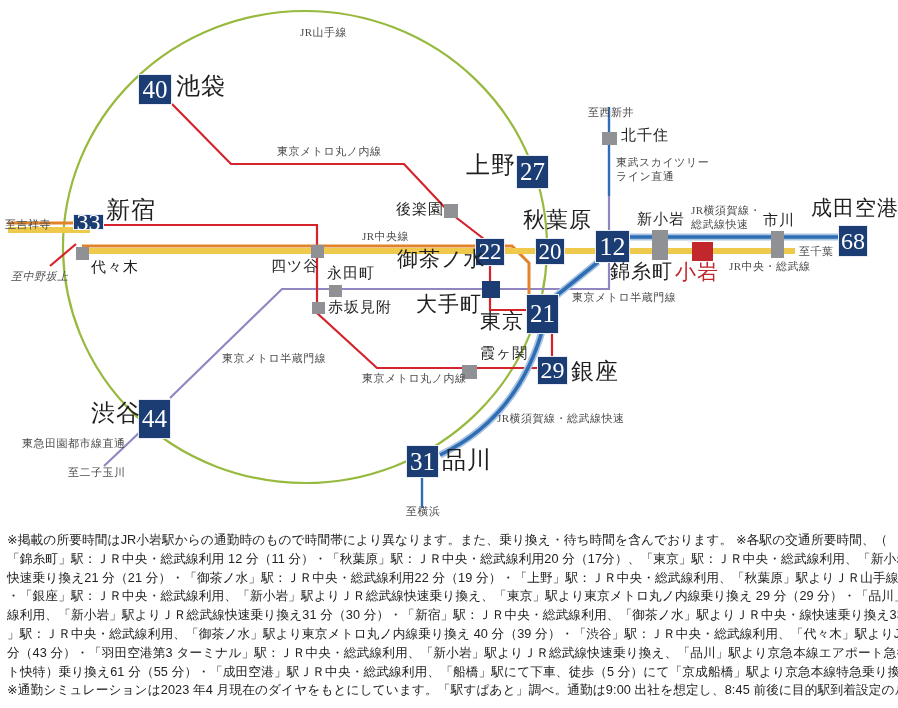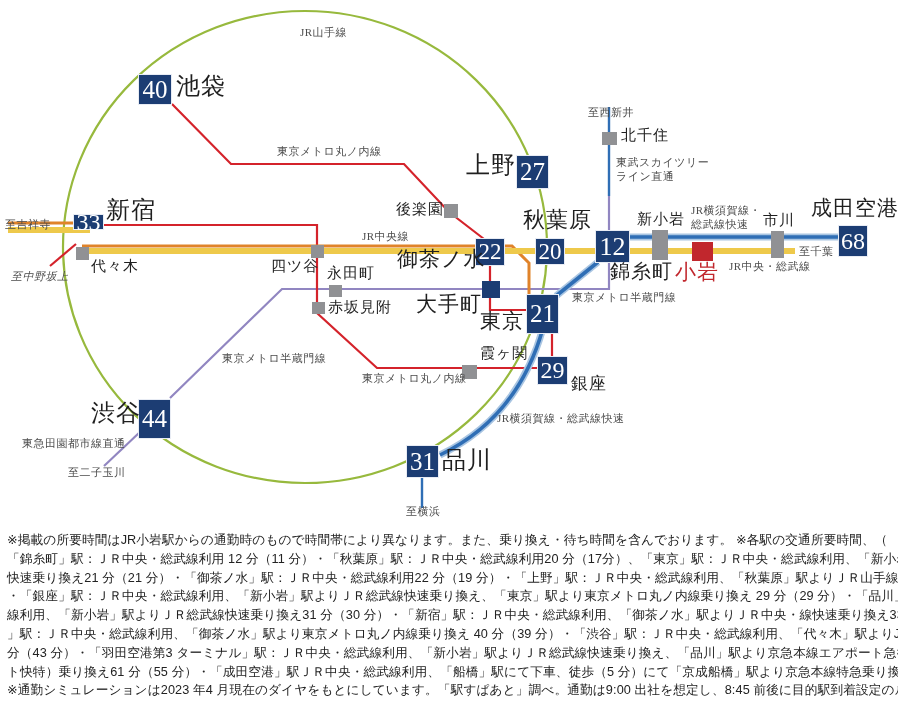--- a/index.html
+++ b/index.html
@@ -83,25 +83,25 @@
       <div class="tbox" style="left: 838px; top: 225px; width: 30px; height: 32px; font-size: 24px;">68</div>
       <div class="slabel" style="left: 176px; top: 74px; font-size: 24px;">池袋</div>
       <div class="slabel" style="left: 106px; top: 198px; font-size: 24px;">新宿</div>
       <div class="slabel" style="left: 91px; top: 401px; font-size: 24px;">渋谷</div>
       <div class="slabel" style="left: 442px; top: 448px; font-size: 24px;">品川</div>
       <div class="slabel" style="left: 466px; top: 153px; font-size: 24px;">上野</div>
       <div class="slabel" style="left: 397px; top: 249px; font-size: 21px; text-align: center;">御茶ノ水</div>
       <div class="slabel" style="left: 523px; top: 209px; font-size: 22px;">秋葉原</div>
       <div class="slabel" style="left: 480px; top: 311px; font-size: 21px;">東京</div>
       <div class="slabel" style="left: 416px; top: 294px; font-size: 21px;">大手町</div>
-      <div class="slabel" style="left: 571px; top: 376px; font-size: 17px; font-family: Liberation Mono, monospace;">銀座</div>
+      <div class="slabel" style="left: 571px; top: 360px; font-size: 23px;">銀座</div>
       <div class="slabel" style="left: 610px; top: 261px; font-size: 20px;">錦糸町</div>
       <div class="slabel red" style="left: 675px; top: 262px; font-size: 21px;">小岩</div>
       <div class="slabel" style="left: 811px; top: 198px; font-size: 21px;">成田空港</div>
-      <div class="slabel" style="left: 91px; top: 260px; font-size: 15px; font-family: Liberation Mono, monospace;">代々木</div>
+      <div class="slabel" style="left: 91px; top: 260px; font-size: 15px;">代々木</div>
       <div class="slabel" style="left: 271px; top: 259px; font-size: 15px;">四ツ谷</div>
       <div class="slabel" style="left: 327px; top: 266px; font-size: 15px;">永田町</div>
       <div class="slabel" style="left: 328px; top: 300px; font-size: 15px; font-family: Liberation Serif, serif;">赤坂見附</div>
       <div class="slabel" style="left: 396px; top: 202px; font-size: 15px;">後楽園</div>
       <div class="slabel" style="left: 447px; top: 346px; font-size: 15px; margin-left: 33px;">霞ヶ関</div>
       <div class="slabel" style="left: 621px; top: 128px; font-size: 15px;">北千住</div>
       <div class="slabel" style="left: 637px; top: 212px; font-size: 15px;">新小岩</div>
       <div class="slabel" style="left: 763px; top: 213px; font-size: 15px;">市川</div>
       <div class="llabel" style="left: 300px; top: 26px;">JR山手線</div>
       <div class="llabel" style="left: 277px; top: 145px;">東京メトロ丸ノ内線</div>

